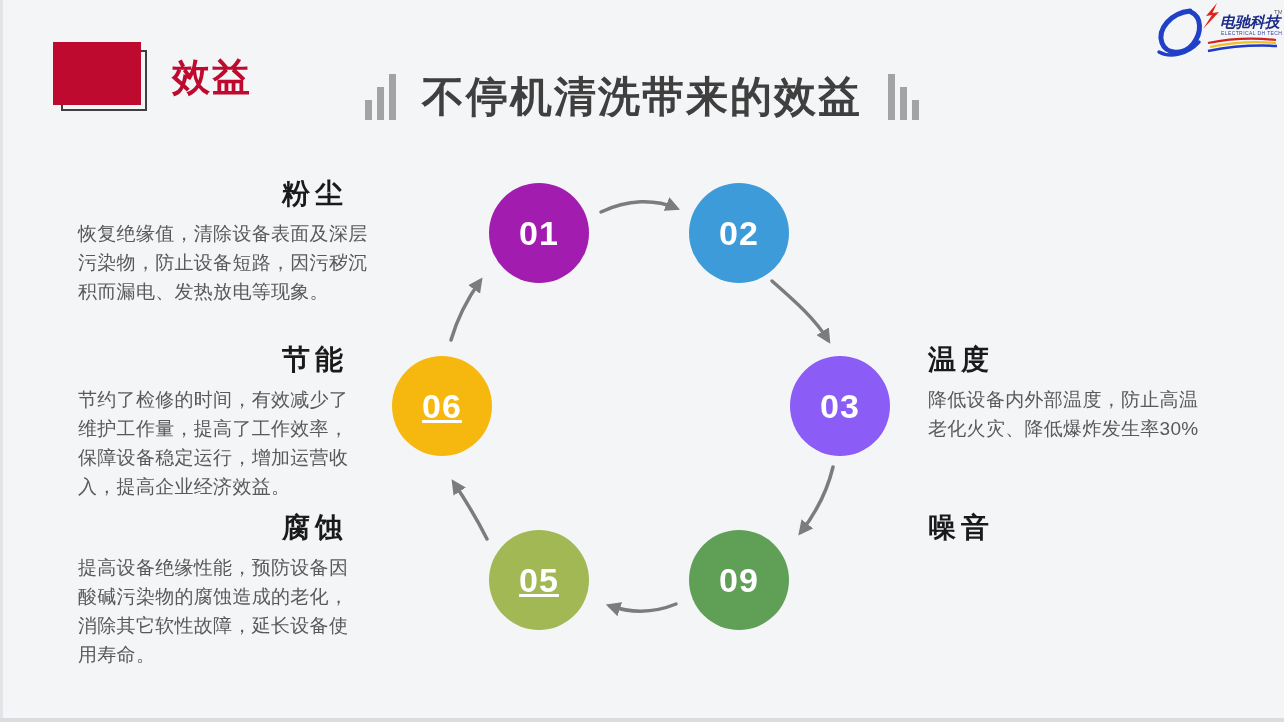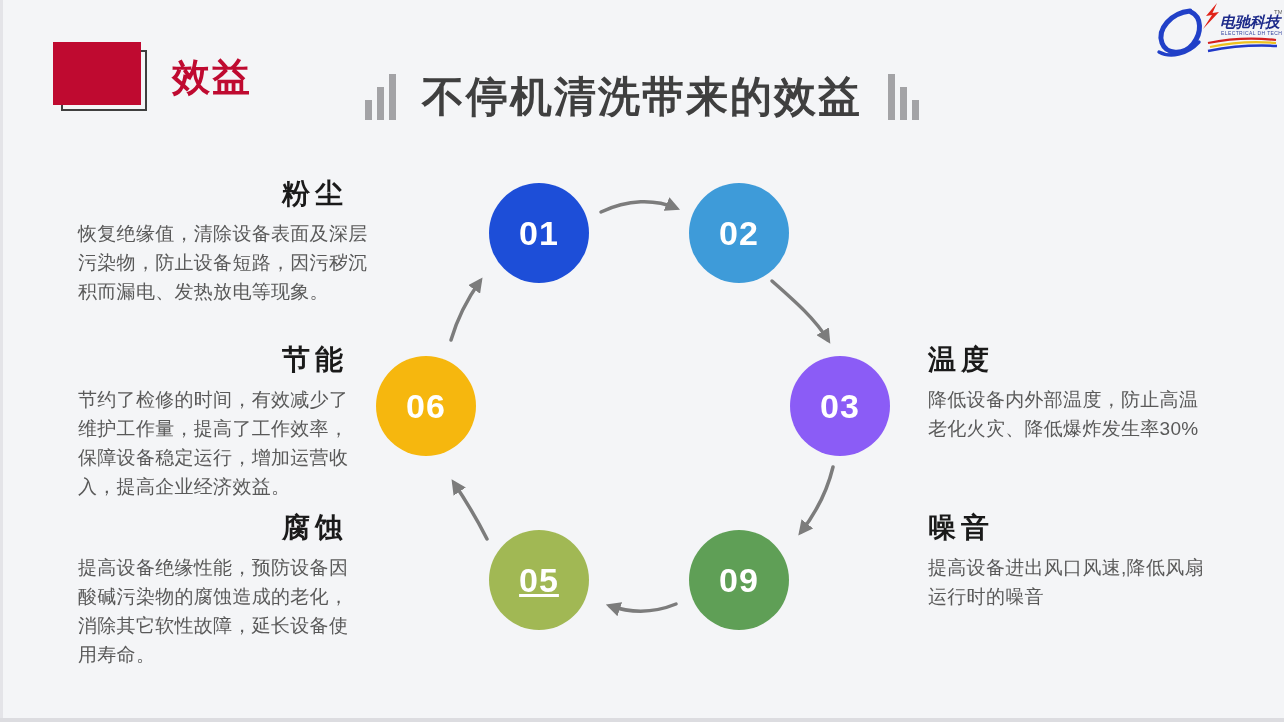--- a/index.html
+++ b/index.html
@@ -61,21 +61,21 @@
   .circle {
     position: absolute; width: 100px; height: 100px; border-radius: 50%;
     display: flex; align-items: center; justify-content: center;
     color: #ffffff; font-size: 34px; font-weight: bold; letter-spacing: 1px;
   }
   .c1 { left: 489px; top: 183px; }
   .c2 { left: 689px; top: 183px; }
   .c3 { left: 790px; top: 356px; }
   .c4 { left: 689px; top: 530px; }
   .c5 { left: 489px; top: 530px; text-decoration: underline; }
-  .c6 { left: 376px; top: 356px; }
+  .c6 { left: 392px; top: 356px; text-decoration: underline; }
 </style>
 </head>
 <body>
 
 <div class="slide">
 
   <div class="edge-left"></div>
 
   <div class="corner-outline"></div>
   <div class="corner-rect" style="background: rgb(191, 10, 48);"></div>
@@ -132,41 +132,39 @@
 用寿命。</div>
   </div>
 
   <div class="tblock col-right row-2">
     <div class="heading">温度</div>
     <div class="body">降低设备内外部温度，防止高温
 老化火灾、降低爆炸发生率30%</div>
   </div>
   <div class="tblock col-right row-3">
     <div class="heading">噪音</div>
-    <div class="body">提高设备进出风口风速,降低风扇
-运行时的噪音</div>
   </div>
 
   <svg class="arrows" width="1284" height="722" viewBox="0 0 1284 722">
     <defs>
       <marker id="ah" viewBox="0 0 10 10" refX="7" refY="5" markerWidth="4.2" markerHeight="4.2" orient="auto-start-reverse">
         <path d="M0 0 L10 5 L0 10 Z" fill="#7c7c7c"></path>
       </marker>
     </defs>
     <g fill="none" stroke="#7c7c7c" stroke-width="3.5" stroke-linecap="round">
       <path d="M 601 212 C 628 199 655 199 676 208" marker-end="url(#ah)"></path>
       <path d="M 772 281 C 797 303 815 319 828 340" marker-end="url(#ah)"></path>
       <path d="M 833 467 C 827 492 815 514 801 532" marker-end="url(#ah)"></path>
       <path d="M 676 604 C 654 613 631 613 610 606" marker-end="url(#ah)"></path>
       <path d="M 487 539 C 477 519 466 501 454 483" marker-end="url(#ah)"></path>
       <path d="M 451 340 C 458 316 468 298 480 281" marker-end="url(#ah)"></path>
     </g>
   </svg>
 
-  <div class="circle c1" style="background: #1d4ed8;">01</div>
+  <div class="circle c1" style="background: #a21caf;">01</div>
   <div class="circle c2" style="background: rgb(62, 155, 217);">02</div>
   <div class="circle c3" style="background: #8b5cf6;">03</div>
   <div class="circle c4" style="background: rgb(95, 159, 86);">09</div>
   <div class="circle c5" style="background: rgb(161, 184, 84);">05</div>
   <div class="circle c6" style="background: rgb(246, 183, 14);">06</div>
 
   <div class="edge-bottom"></div>
 </div>
 
 </body></html>

